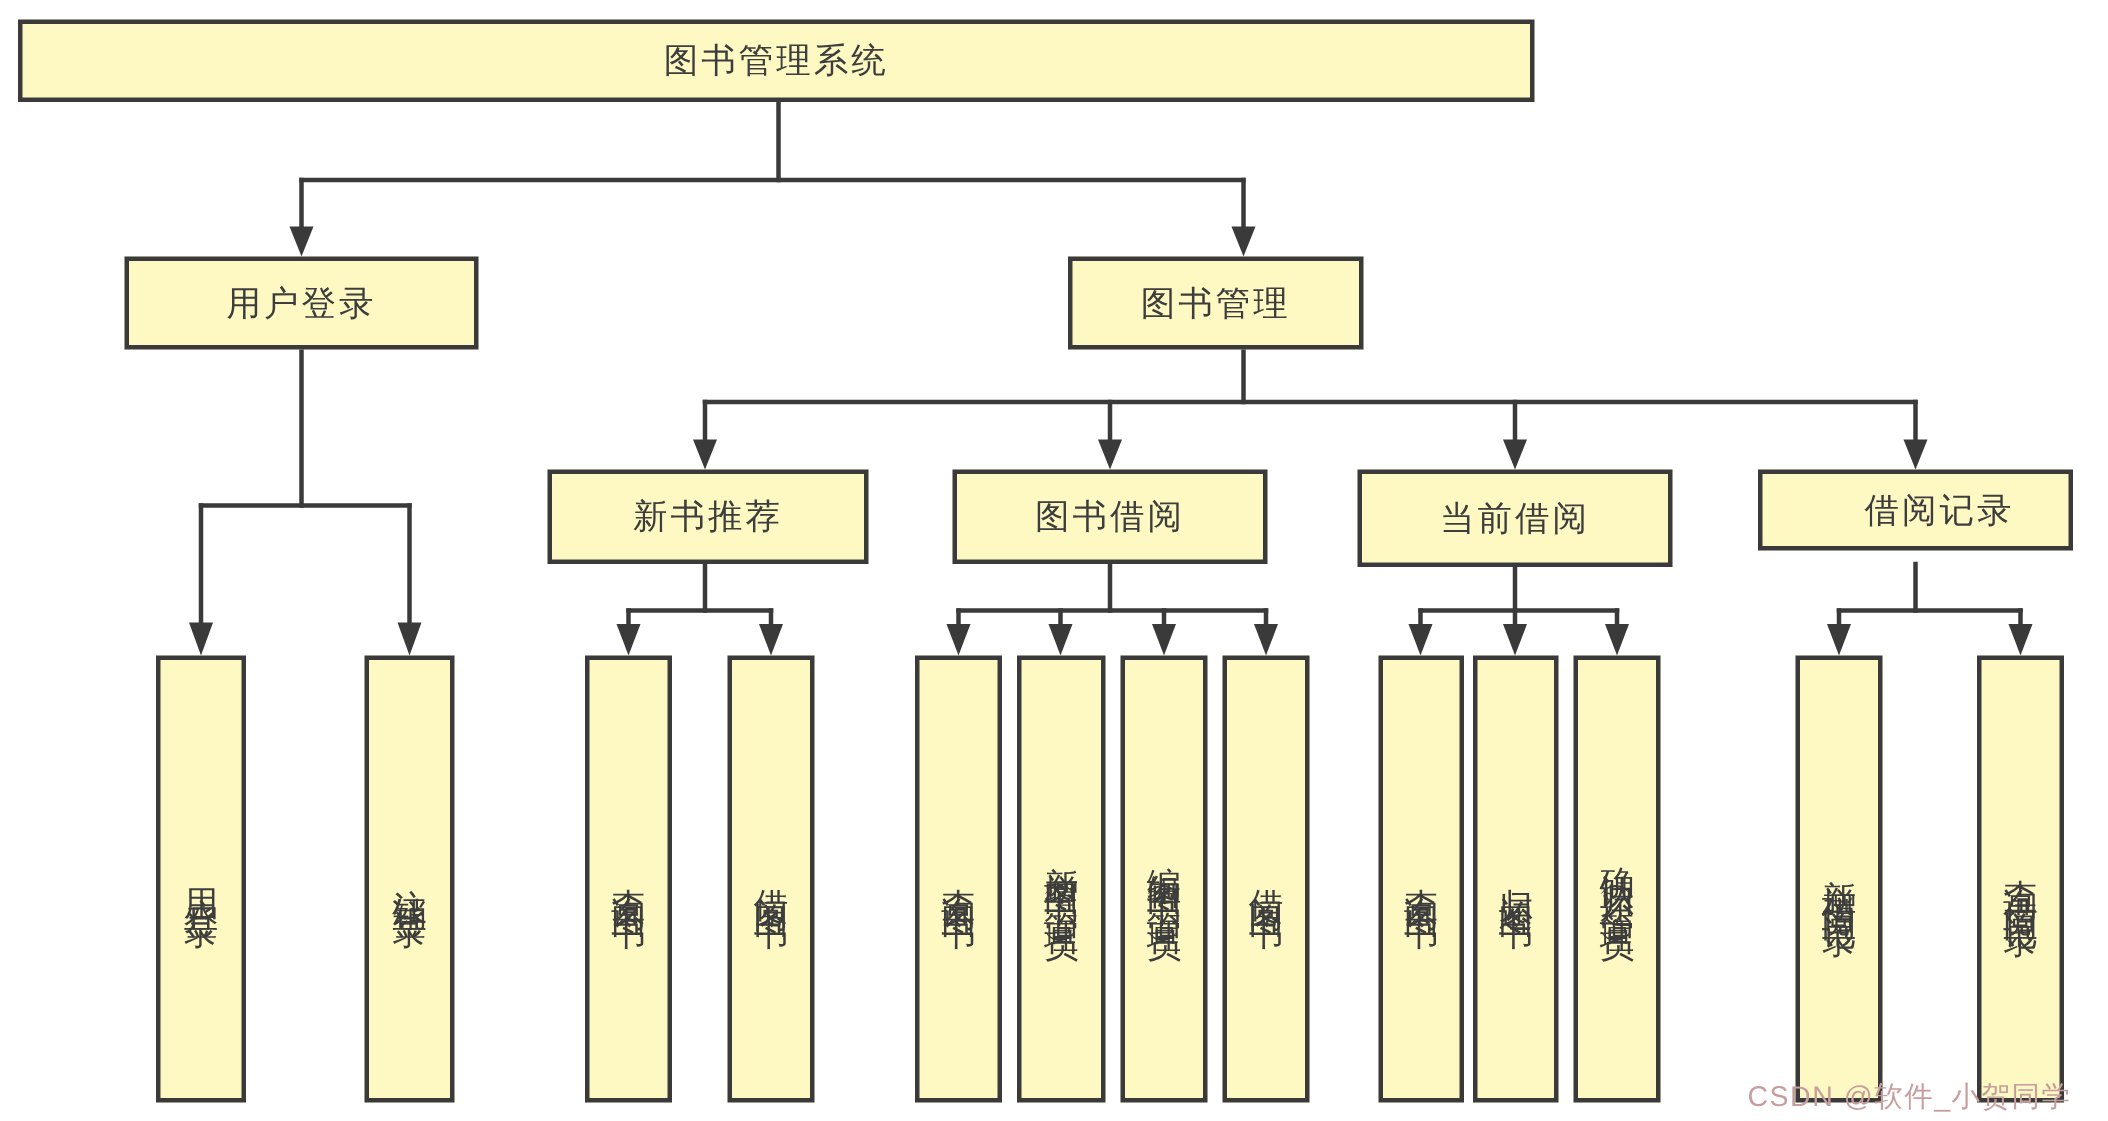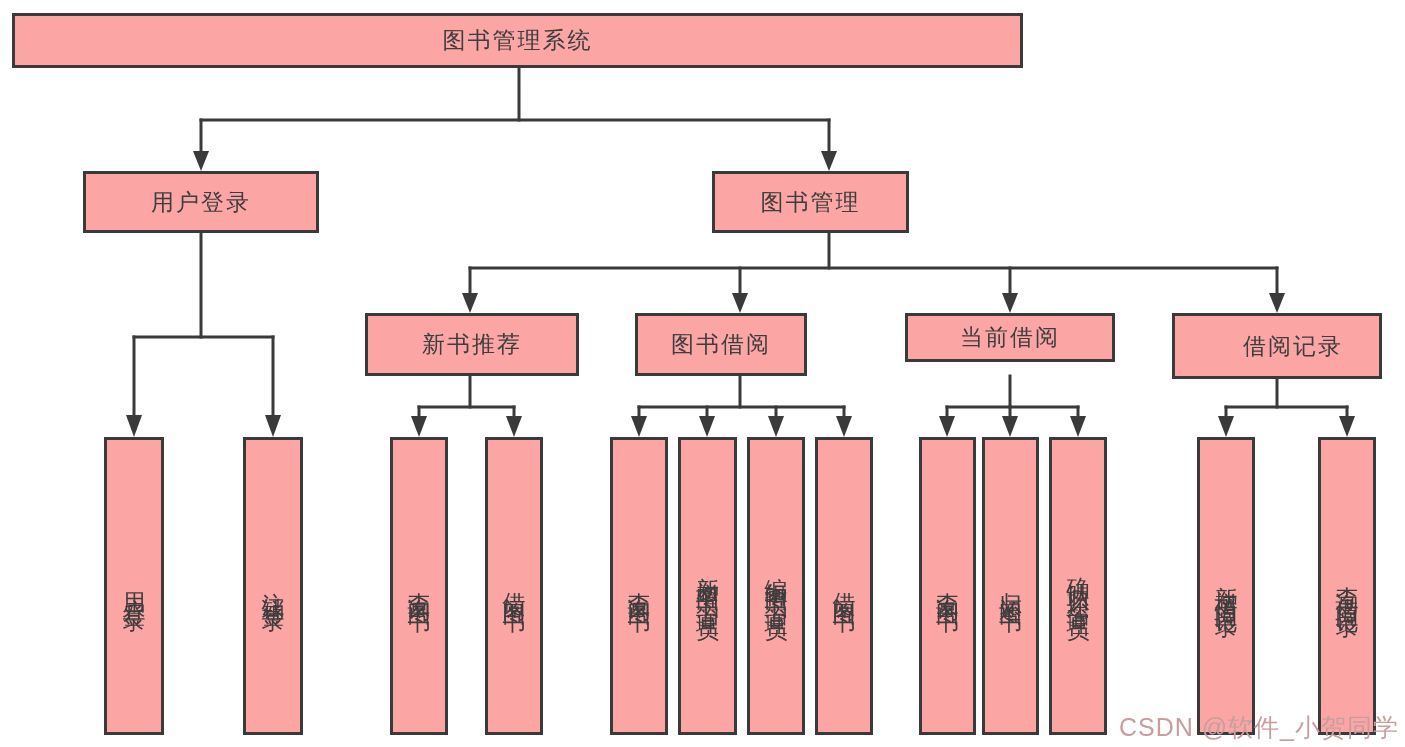--- a/index.html
+++ b/index.html
@@ -4,32 +4,32 @@
 <style>
   html,body{margin:0;padding:0;background:#ffffff;}
   .stage{
     position:relative;width:1405px;height:747px;background:#ffffff;overflow:hidden;
     font-family:"Liberation Sans","DejaVu Sans",sans-serif;
   }
   .connector-layer{position:absolute;left:0;top:0;width:1405px;height:747px;}
   .cline{stroke:#3a3a3a;stroke-width:3;fill:none;stroke-linecap:square;}
   .ctri{fill:#3a3a3a;stroke:none;}
   .node{
-    position:absolute;box-sizing:border-box;border:3px solid #3a3a3a;background:#fca5a5;
+    position:absolute;box-sizing:border-box;border:3px solid #3a3a3a;background:#fef9c3;
     display:flex;align-items:center;justify-content:center;
     color:#3d3d3d;
   }
   .hbox{font-size:23px;letter-spacing:2px;white-space:nowrap;}
   .vbox{
     writing-mode:vertical-rl;text-orientation:mixed;
     font-size:23px;letter-spacing:6px;line-height:1;
   }
   .watermark{
-    position:absolute;right:6px;bottom:3px;
-    font-size:25px;letter-spacing:1px;color:#c79d9d;white-space:nowrap;text-align:center;
+    position:absolute;right:24px;bottom:3px;
+    font-size:19px;letter-spacing:1px;color:#c79d9d;white-space:nowrap;text-align:center;
   }
 </style>
 </head>
 <body>
 
 <div class="stage">
 
   <svg class="connector-layer" viewBox="0 0 1405 747" xmlns="http://www.w3.org/2000/svg">
 
     <path class="cline" d="M519,67 V120"></path>
@@ -91,23 +91,23 @@
     <path class="cline" d="M1347,407 V418"></path>
     <path class="ctri" d="M1339,416 H1355 L1347,437 Z"></path>
   </svg>
 
   <div class="node hbox" style="left:12px;top:13px;width:1011px;height:55px;">图书管理系统</div>
 
   <div class="node hbox" style="left:83px;top:171px;width:236px;height:62px;">用户登录</div>
   <div class="node hbox" style="left:712px;top:171px;width:197px;height:62px;">图书管理</div>
 
   <div class="node hbox" style="left:365px;top:313px;width:214px;height:63px;">新书推荐</div>
-  <div class="node hbox" style="left:635px;top:313px;width:172px;height:63px;">图书借阅</div>
-  <div class="node hbox" style="left:905px;top:313px;width:210px;height:49px;text-align:center;">当前借阅</div>
-  <div class="node hbox" style="left:1172px;top:313px;width:210px;height:66px;padding-left:32px;">借阅记录</div>
+  <div class="node hbox" style="left:635px;top:313px;width:210px;height:63px;">图书借阅</div>
+  <div class="node hbox" style="left:905px;top:313px;width:210px;height:65px;text-align:center;">当前借阅</div>
+  <div class="node hbox" style="left:1172px;top:313px;width:210px;height:54px;padding-left:32px;">借阅记录</div>
 
   <div class="node vbox" style="left:104px;top:437px;width:60px;height:298px;">用户登录</div>
   <div class="node vbox" style="left:243px;top:437px;width:60px;height:298px;">注销登录</div>
 
   <div class="node vbox" style="left:390px;top:437px;width:58px;height:298px;">查询图书</div>
   <div class="node vbox" style="left:485px;top:437px;width:58px;height:298px;">借阅图书</div>
 
   <div class="node vbox" style="left:610px;top:437px;width:58px;height:298px;">查询图书</div>
   <div class="node vbox" style="left:678px;top:437px;width:59px;height:298px;">新增图书（管理员）</div>
   <div class="node vbox" style="left:747px;top:437px;width:58px;height:298px;">编辑图书（管理员）</div>

